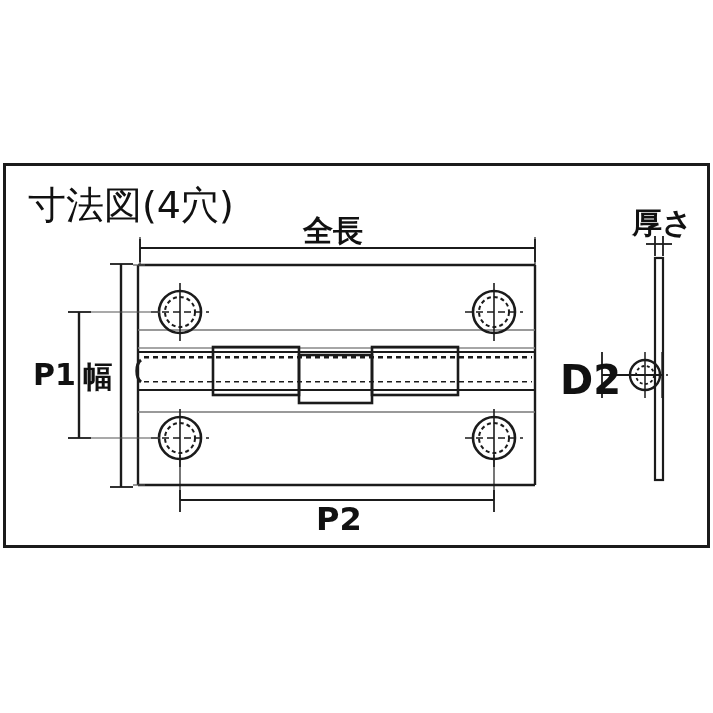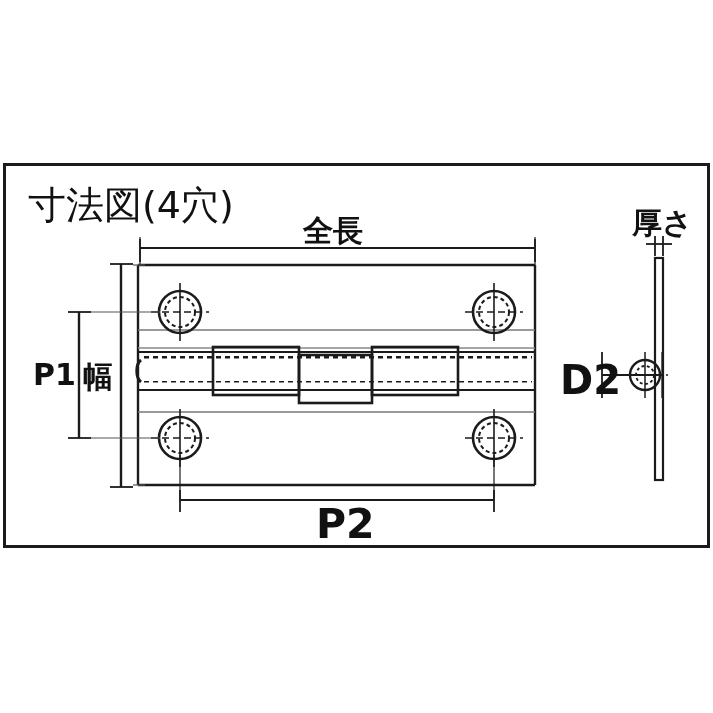--- a/index.html
+++ b/index.html
@@ -18,21 +18,21 @@
     position:absolute;color:#111111;white-space:nowrap;
     font-family:"DejaVu Sans","Liberation Sans",sans-serif;
     font-weight:bold;
   }
   #title{left:28px;top:180px;font-size:38px;letter-spacing:0px;font-weight:400;}
   #lbl-zenchou{left:303px;top:211px;font-size:30px;}
   #lbl-atsusa{left:632px;top:203px;font-size:30px;}
   #lbl-p1{left:33px;top:357px;font-size:30px;text-align:center;}
   #lbl-haba{left:83px;top:357px;font-size:30px;}
   #lbl-d2{left:560px;top:357px;font-size:40px;}
-  #lbl-p2{left:316px;top:500px;font-size:41px;}
+  #lbl-p2{left:316px;top:500px;font-size:32px;}
 </style>
 </head>
 <body>
 
 <div id="stage">
 
   <div id="frame"></div>
 
   <div id="svgwrap">
   <svg width="713" height="713" viewBox="0 0 713 713" xmlns="http://www.w3.org/2000/svg">

